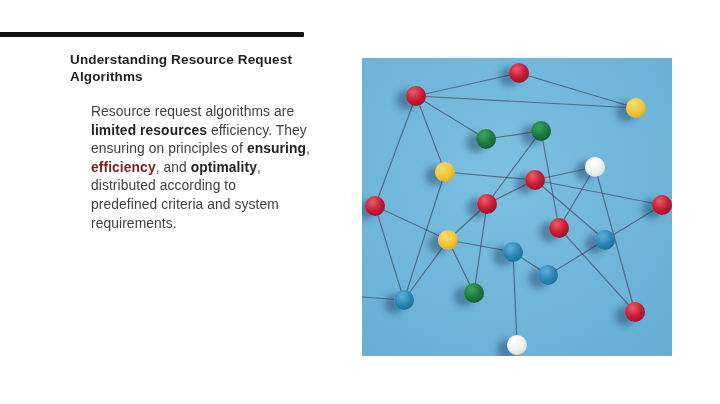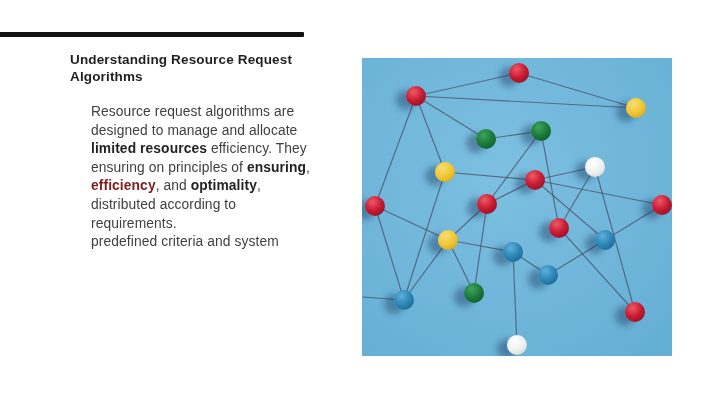--- a/index.html
+++ b/index.html
@@ -43,27 +43,26 @@
 
   <div class="accent-bar" style="background: rgb(18, 18, 18);"></div>
 
   <div class="title" style="color: rgb(31, 31, 31); margin-left: 20px;">
     <div>Understanding Resource Request</div>
     <div>Algorithms</div>
   </div>
 
   <div class="body-text" id="body-text" style="color: rgb(63, 63, 63);">
       <div><span class="seg">Resource request algorithms are</span></div>
-      <div><span class="seg">designed to manage and allocate</span></div>
       <div><span class="seg-b" style="color: rgb(35, 35, 35);">limited resources</span><span class="seg"> efficiency. They</span></div>
       <div><span class="seg">ensuring on principles of </span><span class="seg-b" style="color: rgb(35, 35, 35);">ensuring</span><span class="seg">,</span></div>
       <div><span class="seg-b" style="color: #7f1d1d;">efficiency</span><span class="seg">, and </span><span class="seg-b" style="color: rgb(35, 35, 35);">optimality</span><span class="seg">,</span></div>
       <div><span class="seg">distributed according to</span></div>
+      <div><span class="seg">predefined criteria and system</span></div>
       <div><span class="seg">requirements.</span></div>
-      <div><span class="seg">predefined criteria and system</span></div>
     </div>
 
   <div class="photo" id="photo">
     <div class="photo-bg" id="photo-bg" style="background: radial-gradient(circle at 45% 38%, rgb(125, 192, 225) 0%, rgb(111, 182, 218) 55%, rgb(100, 173, 211) 100%);"></div>
     <svg class="net-svg" id="net-svg" viewBox="0 0 310 298">
         <line x1="54" y1="38" x2="157" y2="15" stroke="#4b4f68" stroke-width="1.2" stroke-opacity="0.75"></line>
         <line x1="157" y1="15" x2="274" y2="50" stroke="#4b4f68" stroke-width="1.2" stroke-opacity="0.75"></line>
         <line x1="54" y1="38" x2="274" y2="50" stroke="#4b4f68" stroke-width="1.2" stroke-opacity="0.75"></line>
         <line x1="54" y1="38" x2="83" y2="114" stroke="#4b4f68" stroke-width="1.2" stroke-opacity="0.75"></line>
         <line x1="54" y1="38" x2="124" y2="81" stroke="#4b4f68" stroke-width="1.2" stroke-opacity="0.75"></line>

